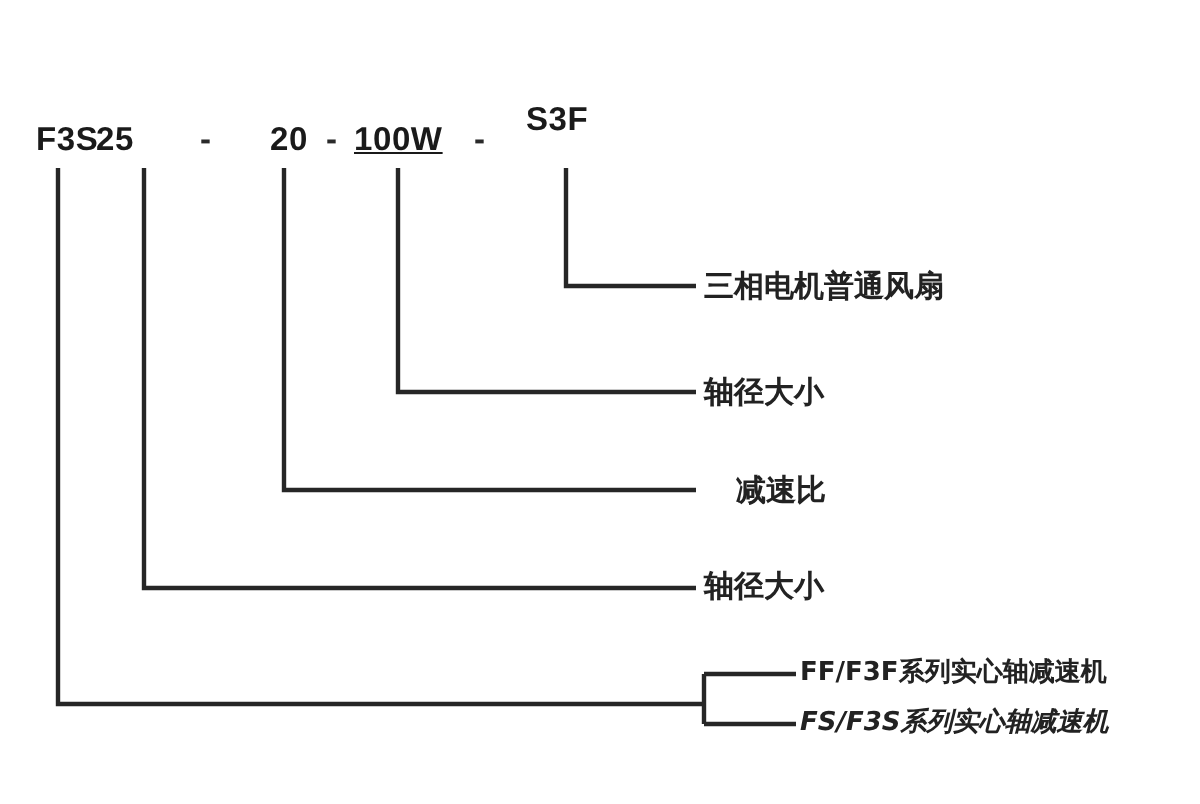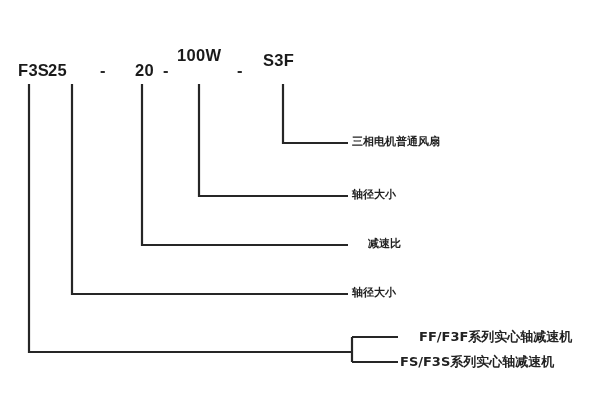--- a/index.html
+++ b/index.html
@@ -28,21 +28,21 @@
     font-size:16.5px;
     font-weight:700;
     color:#2a2a2a;
     white-space:nowrap;
     line-height:1;
   }
 
   
   .desc-label{
     position:absolute;
-    font-size:11px;
+    font-size:15px;
     font-weight:700;
     color:#222222;
     white-space:nowrap;
     line-height:1;
     font-family:"DejaVu Sans","Liberation Sans",sans-serif;
   }
   .desc-label.series{
     font-size:13px;
   }
 </style>
@@ -61,31 +61,31 @@
         <polyline points="352,337 352,362"></polyline>
         <polyline points="352,337 398,337"></polyline>
         <polyline points="352,362 398,362"></polyline>
       </g>
   </svg>
 
   <div>
     <span class="code-seg" style="left: 18px; top: 62px;">F3S</span>
     <span class="code-seg" style="left: 48px; top: 62px;">25</span>
     <span class="code-seg" style="left: 135px; top: 62px;">20</span>
-    <span class="code-seg" style="left: 177px; top: 47px;">100W</span>
+    <span class="code-seg" style="left: 177px; top: 62px; text-decoration: underline;">100W</span>
     <span class="code-seg" style="left: 263px; top: 52px;">S3F</span>
 
     <span class="code-dash" style="left: 100px; top: 62px;">-</span>
     <span class="code-dash" style="left: 163px; top: 62px;">-</span>
     <span class="code-dash" style="left: 237px; top: 62px;">-</span>
   </div>
 
   <div>
     <span class="desc-label" style="left: 352px; top: 136px;">三相电机普通风扇</span>
     <span class="desc-label" style="left: 352px; top: 189px;">轴径大小</span>
     <span class="desc-label" style="left: 368px; top: 238px;">减速比</span>
     <span class="desc-label" style="left: 352px; top: 287px; font-family: Liberation Serif, serif;">轴径大小</span>
 
-    <span class="desc-label series" style="left: 400px; top: 330px; margin-left: 19px;">FF/F3F系列实心轴减速机</span>
-    <span class="desc-label series" style="left: 400px; top: 355px;">FS/F3S系列实心轴减速机</span>
+    <span class="desc-label series" style="left: 400px; top: 330px;">FF/F3F系列实心轴减速机</span>
+    <span class="desc-label series" style="left: 400px; top: 355px; font-style: italic;">FS/F3S系列实心轴减速机</span>
   </div>
 
 </div>
 
 </body></html>

